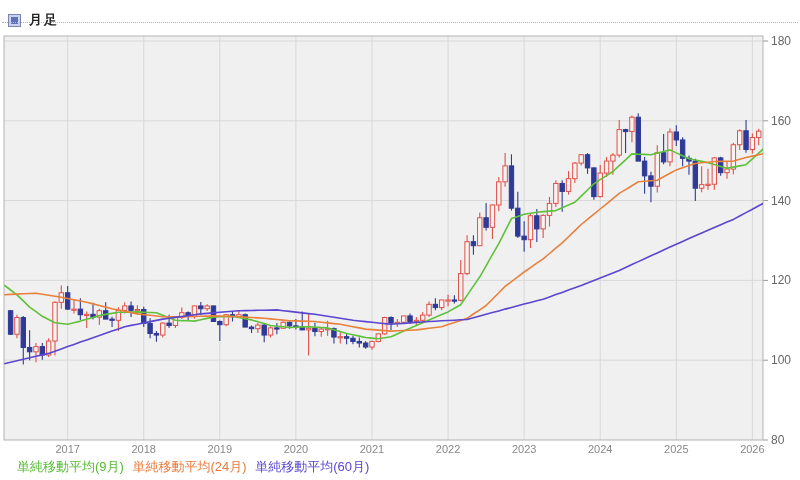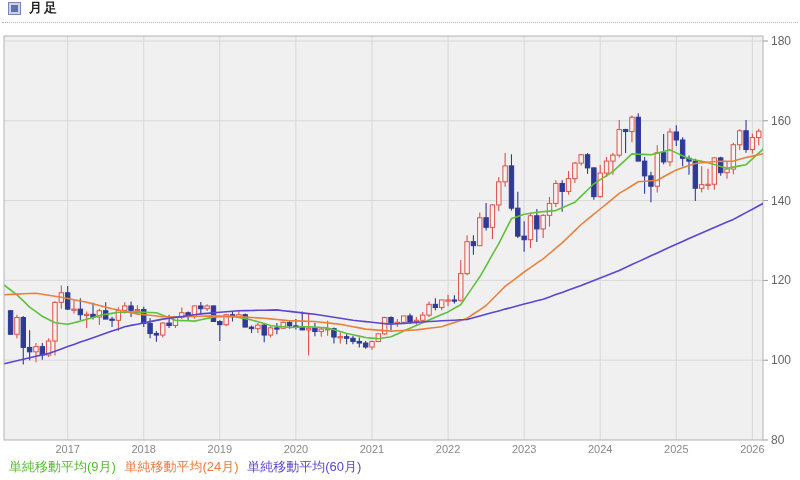--- a/index.html
+++ b/index.html
@@ -1,26 +1,26 @@
 <!DOCTYPE html>
 <html><head>
 <meta charset="utf-8">
 <style>
   html,body{margin:0;padding:0;}
   body{
     width:800px;height:480px;background:#ffffff;overflow:hidden;position:relative;
     font-family:"Liberation Sans","DejaVu Sans",sans-serif;
   }
-  .header{position:absolute;top:0;left:8px;height:16px;display:flex;align-items:center;}
+  .header{position:absolute;top:12px;left:8px;height:16px;display:flex;align-items:center;}
   .bullet{display:inline-block;width:11px;height:11px;border:1px solid #7b85b5;background:#c9d2ea;position:relative;}
   .bullet-inner{position:absolute;left:2px;top:2px;width:7px;height:7px;background:#5f6fb4;}
   .title{margin-left:8px;font-size:13px;font-weight:bold;color:#222;letter-spacing:2px;}
   .separator{position:absolute;top:22px;left:2px;right:2px;border-top:1px dotted #b0b4d8;height:0;}
   #chart-svg{position:absolute;top:0;left:0;}
-  .legend{position:absolute;left:9px;top:458px;font-size:13px;white-space:nowrap;text-align:right;}
+  .legend{position:absolute;left:17px;top:458px;font-size:13px;white-space:nowrap;text-align:right;}
   .legend span{margin-right:5px;}
 </style>
 </head>
 <body>
 
 <div class="page">
   <div class="header">
     <span class="bullet">
         <span class="bullet-inner"></span>
       </span>

